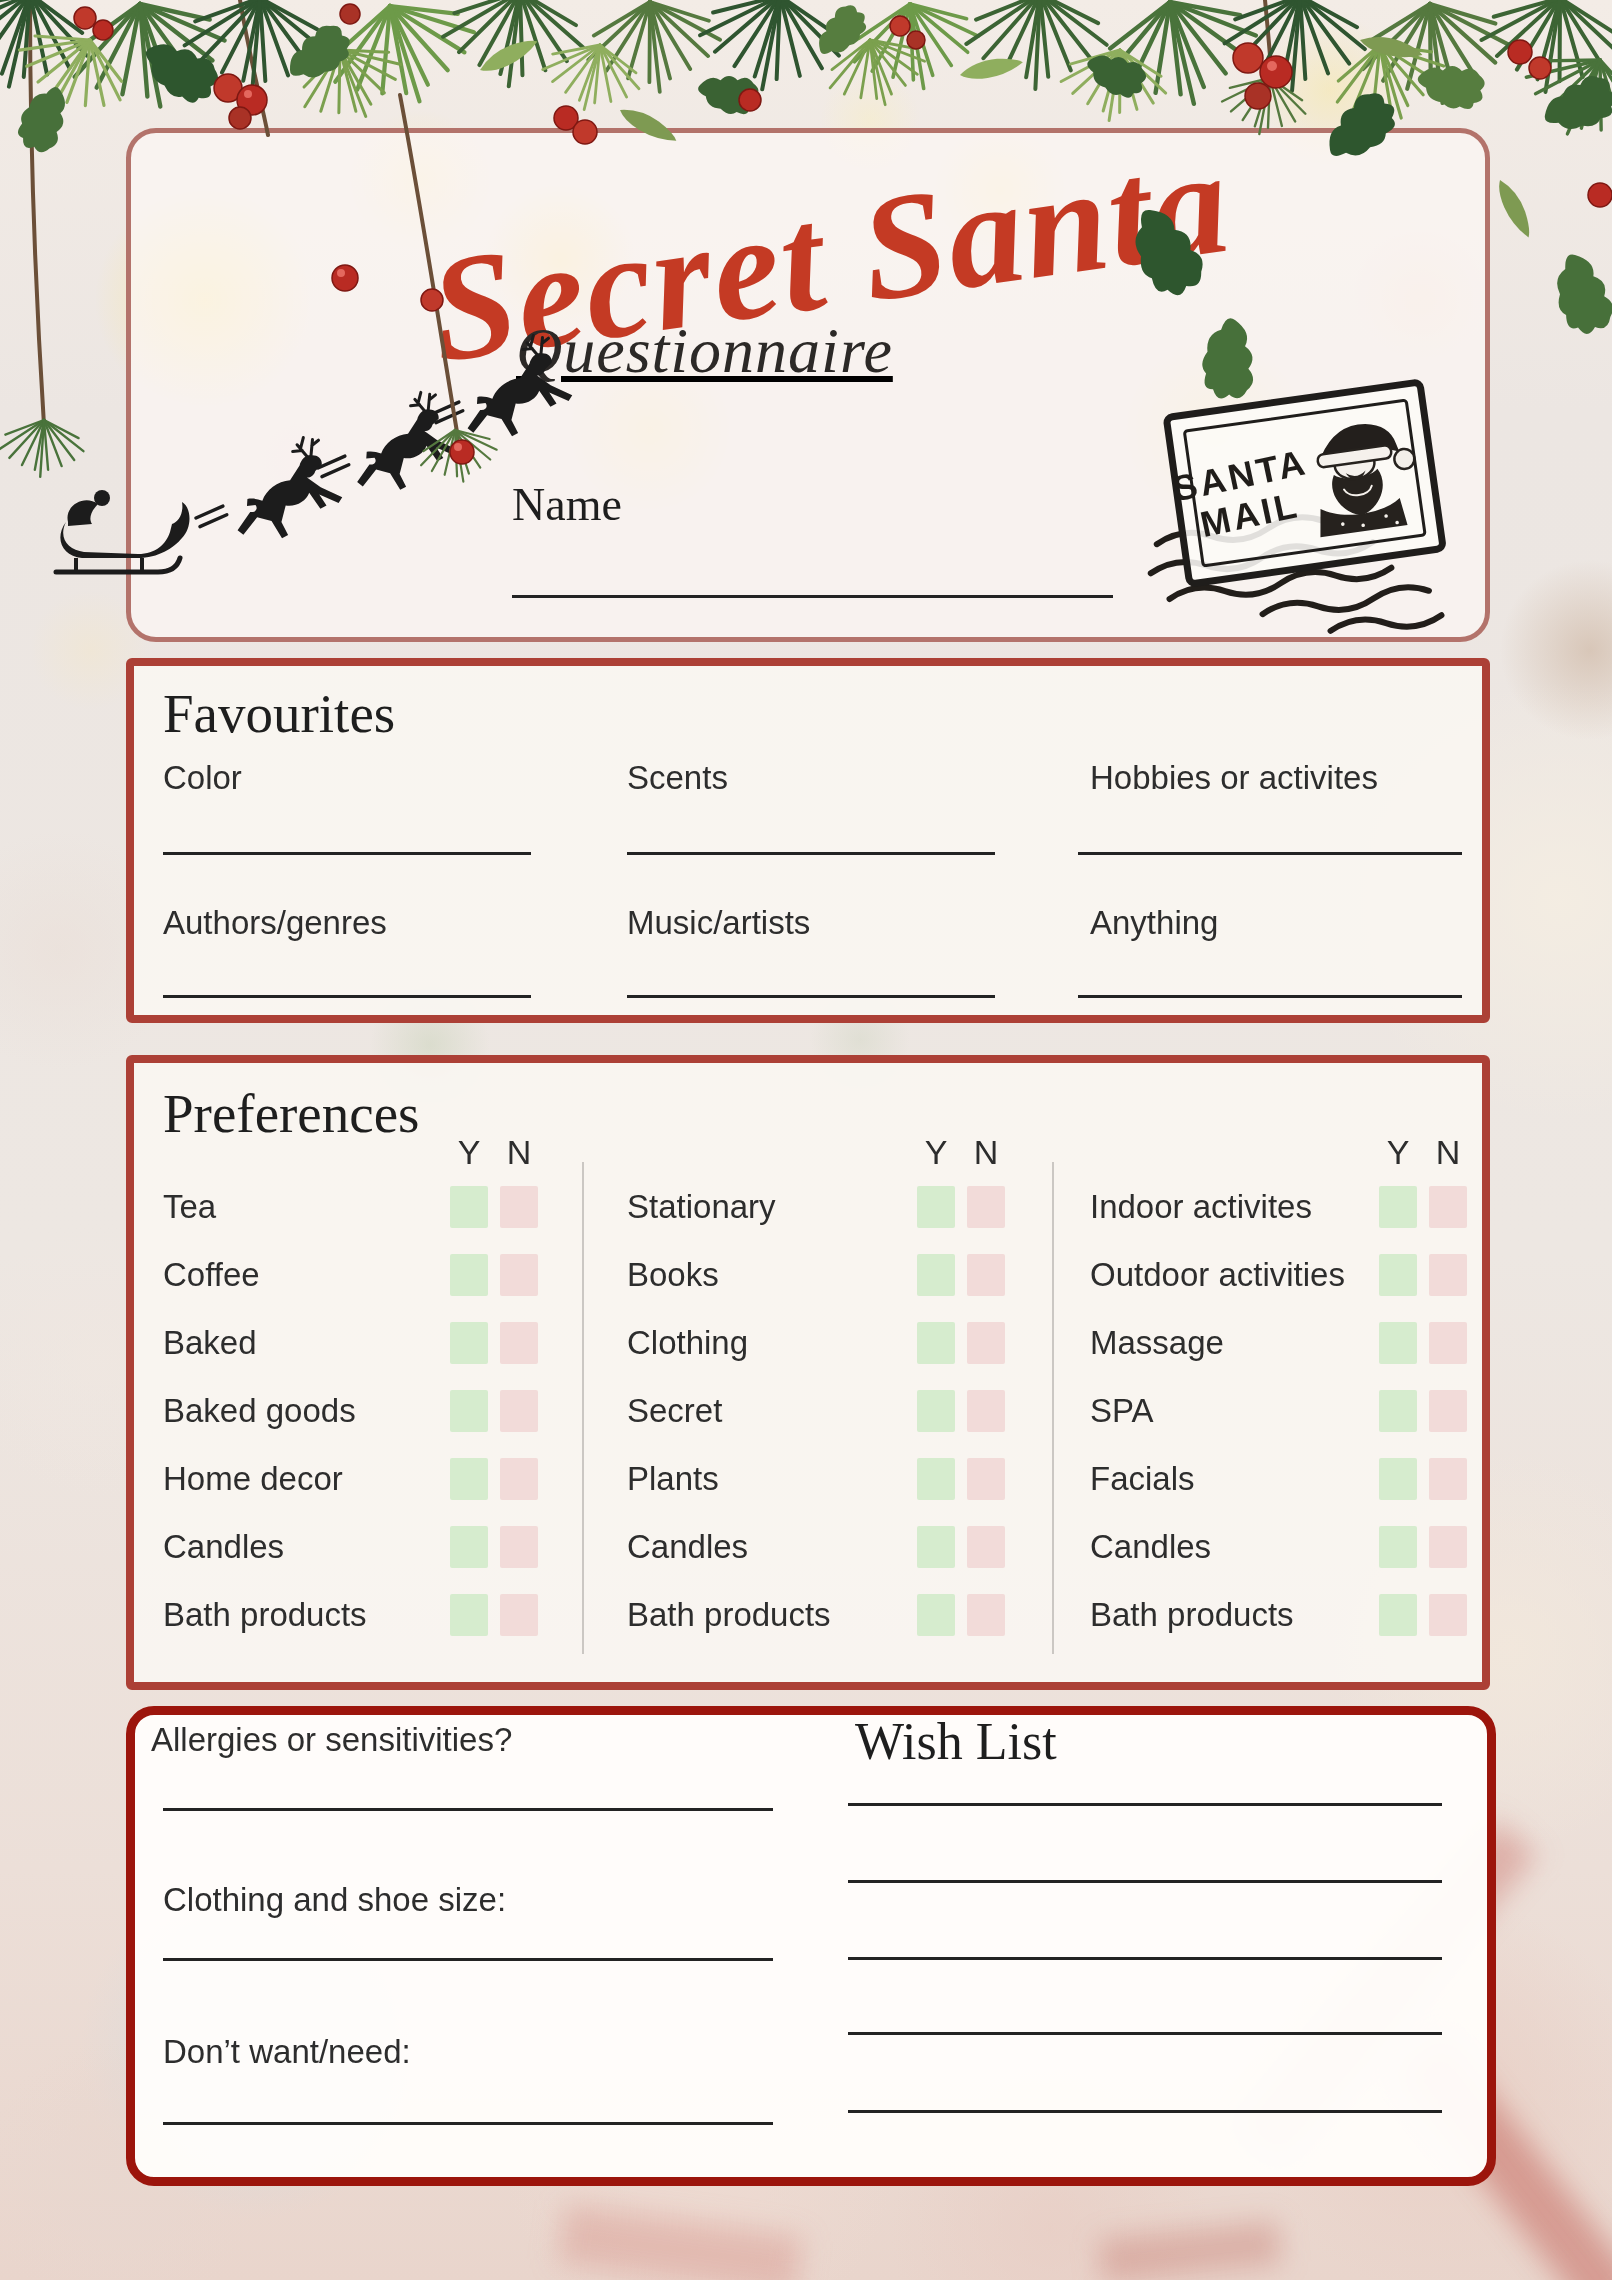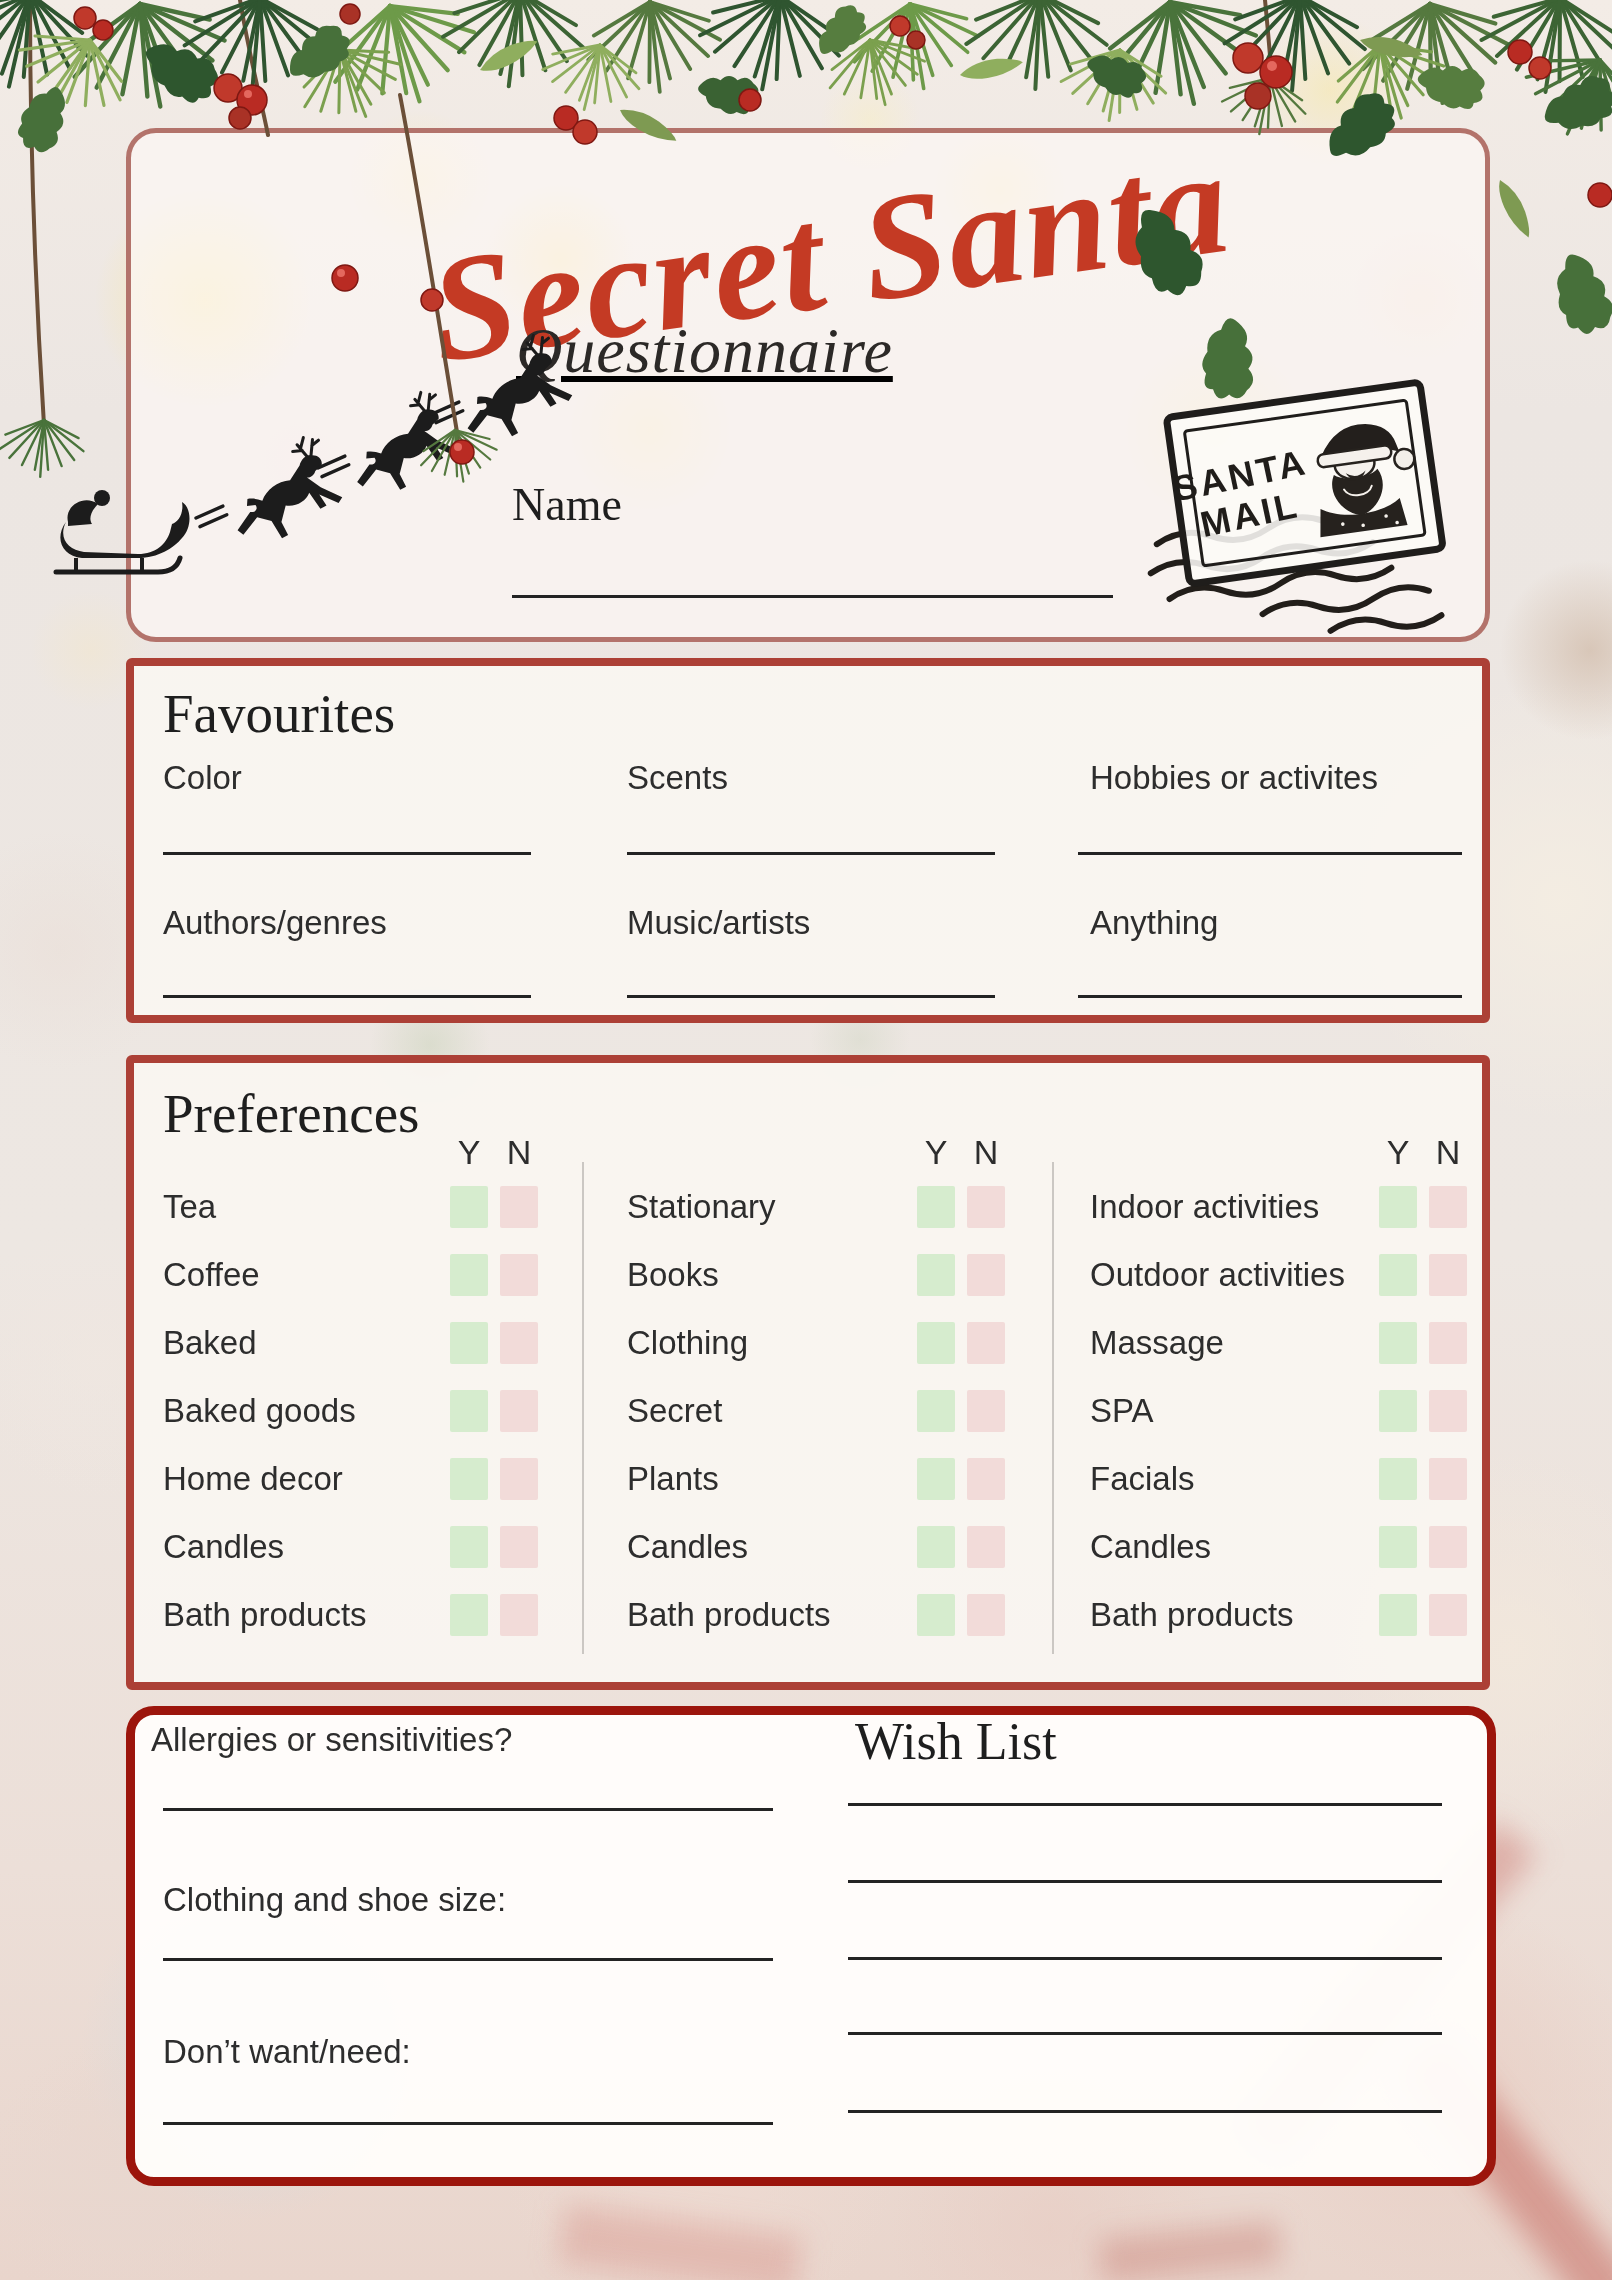--- a/index.html
+++ b/index.html
@@ -207,21 +207,21 @@
   <div class="abs lbl" style="left:627px;top:1479px;">Plants</div>
   <div class="abs chk y" style="left:917px;top:1458px;"></div>
   <div class="abs chk n" style="left:967px;top:1458px;"></div>
   <div class="abs lbl" style="left:627px;top:1547px;">Candles</div>
   <div class="abs chk y" style="left:917px;top:1526px;"></div>
   <div class="abs chk n" style="left:967px;top:1526px;"></div>
   <div class="abs lbl" style="left:627px;top:1615px;">Bath products</div>
   <div class="abs chk y" style="left:917px;top:1594px;"></div>
   <div class="abs chk n" style="left:967px;top:1594px;"></div>
 
-  <div class="abs lbl" style="left:1090px;top:1207px;">Indoor activities</div>
+  <div class="abs lbl" style="left:1090px;top:1207px;">Indoor activites</div>
   <div class="abs chk y" style="left:1379px;top:1186px;"></div>
   <div class="abs chk n" style="left:1429px;top:1186px;"></div>
   <div class="abs lbl" style="left:1090px;top:1275px;">Outdoor activities</div>
   <div class="abs chk y" style="left:1379px;top:1254px;"></div>
   <div class="abs chk n" style="left:1429px;top:1254px;"></div>
   <div class="abs lbl" style="left:1090px;top:1343px;text-align:center;">Massage</div>
   <div class="abs chk y" style="left:1379px;top:1322px;"></div>
   <div class="abs chk n" style="left:1429px;top:1322px;"></div>
   <div class="abs lbl" style="left:1090px;top:1411px;">SPA</div>
   <div class="abs chk y" style="left:1379px;top:1390px;"></div>

